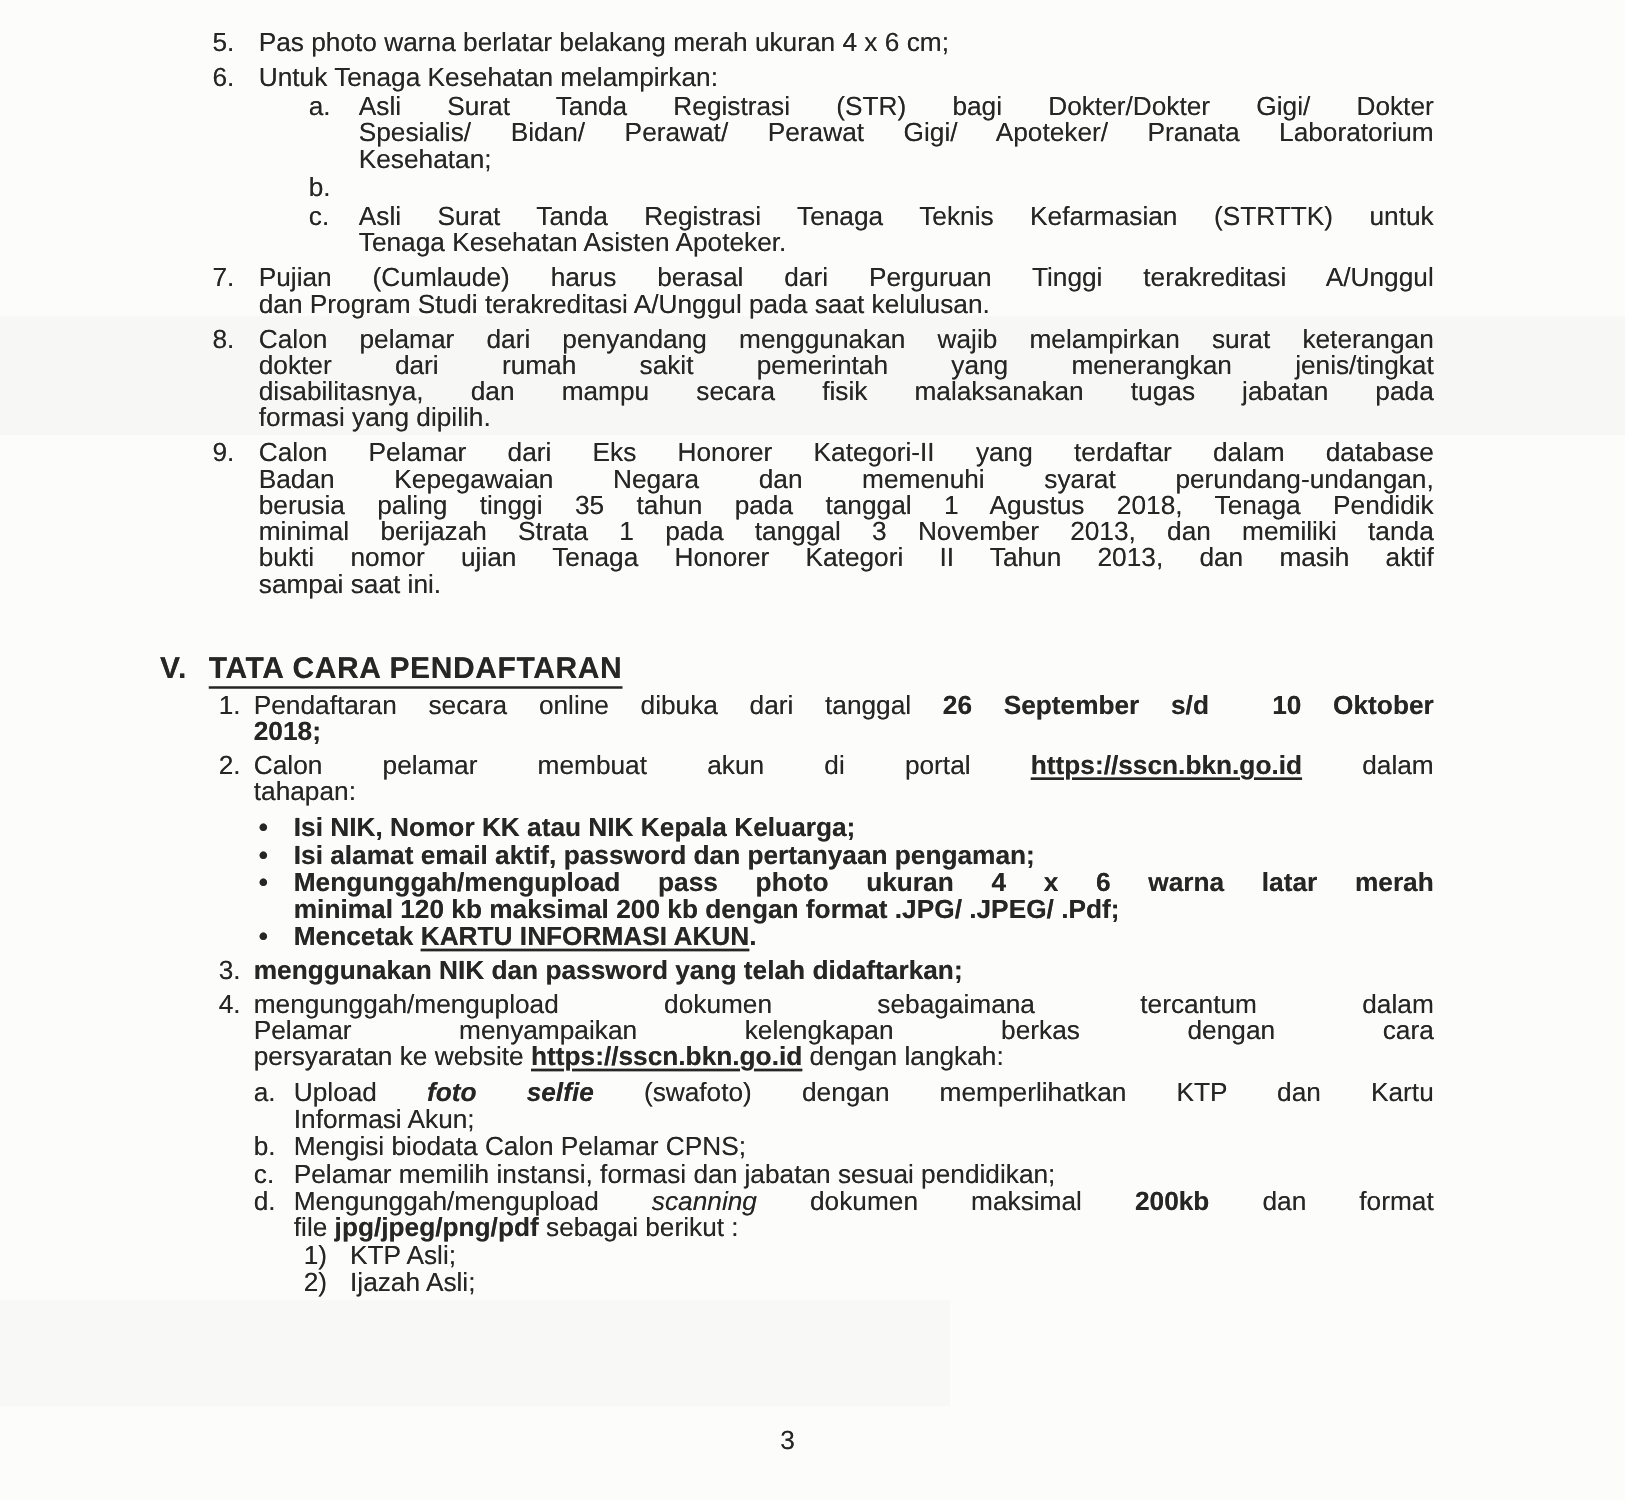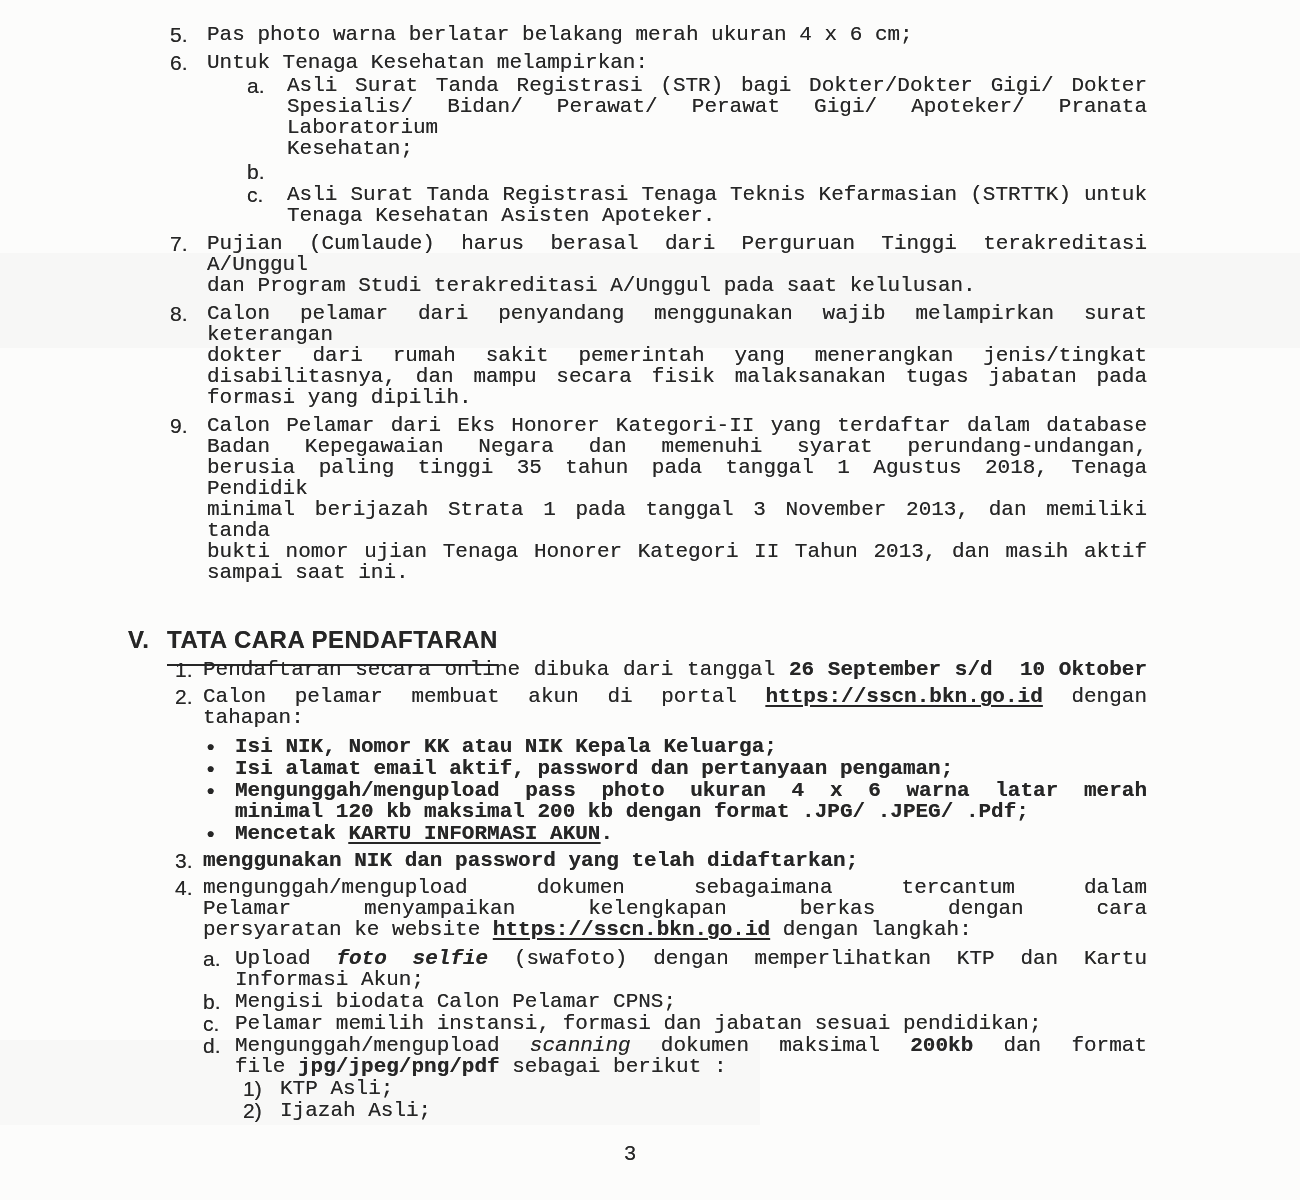--- a/index.html
+++ b/index.html
@@ -12,21 +12,21 @@
     text-shadow:0 0 0.5px rgba(38,38,38,0.65);
   }
   .scan-band { position:absolute; pointer-events:none; }
   .band1 { top:253px; height:95px; left:0; right:0; background:rgba(60,60,55,0.025); }
   .band2 { top:1040px; height:85px; left:0; width:760px; background:rgba(60,60,55,0.02); }
   .content { position:absolute; top:24px; left:0; width:1300px; }
 
   .blk { display:flex; }
   .blk .marker { flex:0 0 auto; }
   .body { flex:1; min-width:0; }
-  .line { text-align:justify;font-family:Liberation Mono, monospace; }
+  .line { text-align:justify; }
   .line.stretch { text-align-last:justify; -moz-text-align-last:justify; }
 
   
   .l1 { padding-left:170px; padding-right:153px; margin-top:7px; }
   .l1 .marker { width:37px; }
   #list-top .blk:first-child { margin-top:0; }
   .l2 { padding-left:247px; padding-right:153px; margin-top:2px; }
   .l2 .marker { width:40px; }
 
   
@@ -43,21 +43,21 @@
 
   .b { font-weight:bold; }
   .i { font-style:italic; }
   .u { text-decoration:underline; text-decoration-thickness:2px; text-underline-offset:3px; }
 
   .section-header {
     margin-top:44px; margin-bottom:6px; padding-left:128px;
     font-weight:bold; font-size:24px; line-height:26px; letter-spacing:0.5px;
   }
   .section-header .numeral { display:inline-block; width:39px; }
-  .section-header .title { border-bottom:2.5px solid #262626; padding-bottom:11px; }
+  .section-header .title { border-bottom:2.5px solid #262626; padding-bottom:1px; }
 
   .page-number {
     position:absolute; top:1142px; left:0; width:1260px;
     text-align:center; font-size:21px;
   }
 </style>
 </head>
 <body>
 
 <div class="page">
@@ -127,26 +127,27 @@
 
     <div class="section-header">
       <span class="numeral">V.</span><span class="title">TATA CARA PENDAFTARAN</span>
     </div>
 
     <div id="list-reg">
         <div class="blk n1">
           <span class="marker">1.</span>
           <div class="body">
             <div class="line stretch"><span class="">Pendaftaran secara online dibuka dari tanggal </span><span class="b ">26 September s/d &nbsp;10 Oktober</span></div>
+            <div class="line"><span class="b ">2018;</span></div>
           </div>
         </div>
         <div class="blk n1">
           <span class="marker">2.</span>
           <div class="body">
-            <div class="line stretch"><span class="">Calon pelamar membuat akun di portal </span><span class="b u">https://sscn.bkn.go.id</span><span class=""> dengan</span></div>
+            <div class="line stretch"><span class="">Calon pelamar membuat akun di portal </span><span class="b u">https://sscn.bkn.go.id</span><span class=""> dalam</span></div>
             <div class="line"><span class="">tahapan:</span></div>
           </div>
         </div>
         <div class="blk bullet">
           <span class="marker">•</span>
           <div class="body">
             <div class="line"><span class="b ">Isi NIK, Nomor KK atau NIK Kepala Keluarga;</span></div>
           </div>
         </div>
         <div class="blk bullet">

